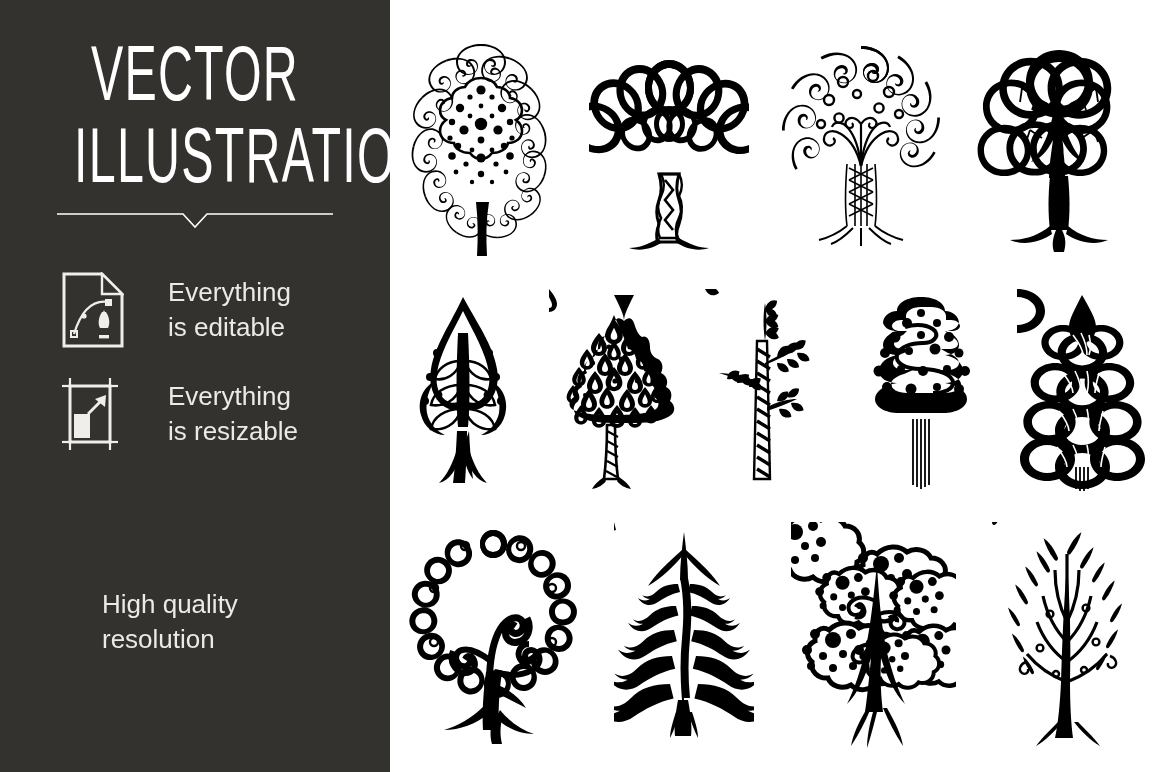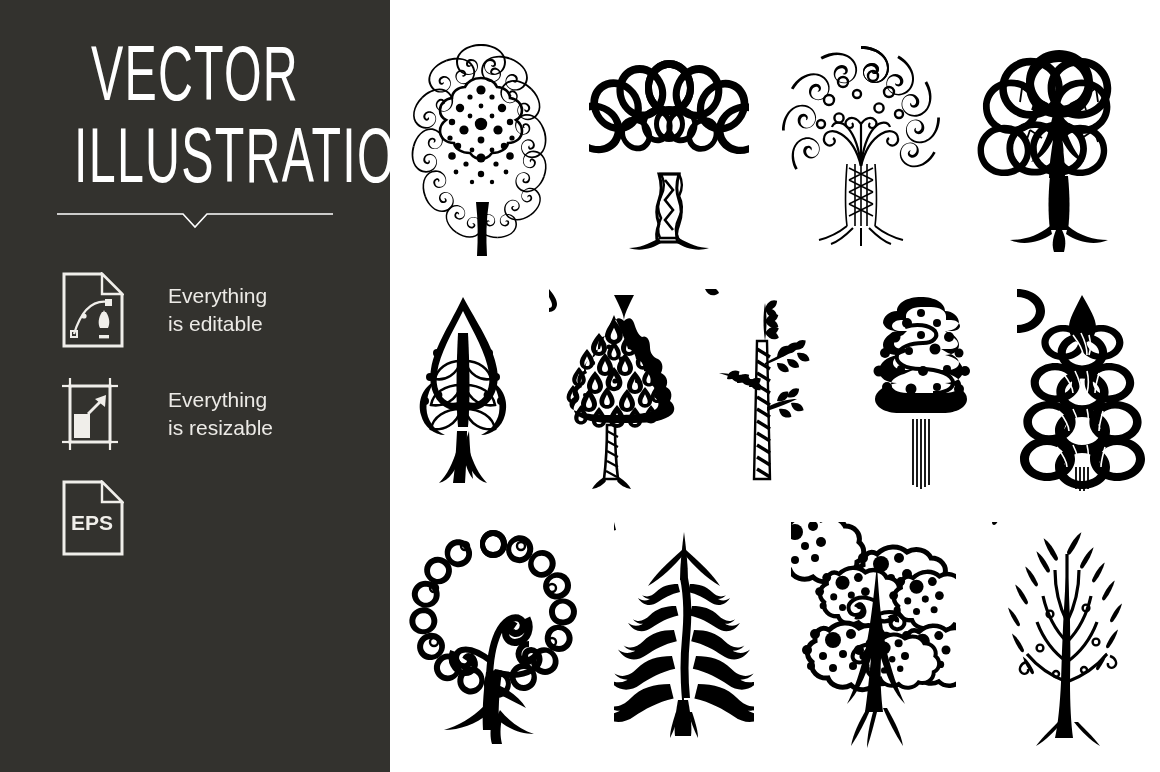--- a/index.html
+++ b/index.html
@@ -60,21 +60,21 @@
     box-sizing:border-box;
   }
   .feature-icon{
     width:66px;height:78px;
     flex:0 0 66px;
     display:flex;align-items:center;justify-content:flex-start;
   }
   .feature-label{
     margin-left:40px;
     color:#eceae6;
-    font-size:21px;
+    font-size:26px;
     line-height:1.34;
     font-family:"Liberation Sans", sans-serif;
     font-weight:400;
     white-space:pre-line;
   }
 
   
   .gallery{
     flex:1 1 auto;
     position:relative;
@@ -156,30 +156,25 @@
               <line x1="26" y1="38" x2="42" y2="22"></line>
             </g>
             <path d="M44 19 L43 31 L33 23 Z" fill="#f0eeea"></path>
           </svg>
         </div>
         <div class="feature-label">Everything
 is resizable</div>
       </div>
 
       <div class="feature">
-        <div class="feature-icon">
-          <svg width="62" height="76" viewBox="0 0 62 76">
-            <path d="M2 2 H40 L60 22 V74 H2 Z" fill="none" stroke="#f0eeea" stroke-width="3"></path>
-            <path d="M40 2 L40 22 L60 22 Z" fill="#33322e" stroke="#f0eeea" stroke-width="2.4"></path>
-            <text x="30" y="50" text-anchor="middle" font-family="Liberation Sans, sans-serif" font-size="21" font-weight="bold" fill="#f0eeea">EPS</text>
-          </svg>
-        </div>
       </div>
 
       <div class="feature">
+        <div class="feature-label">High quality
+resolution</div>
       </div>
 
     </div>
   </aside>
 
   <main class="gallery">
 
     <div class="tree-row row1">
 
       <div class="tree-cell">

